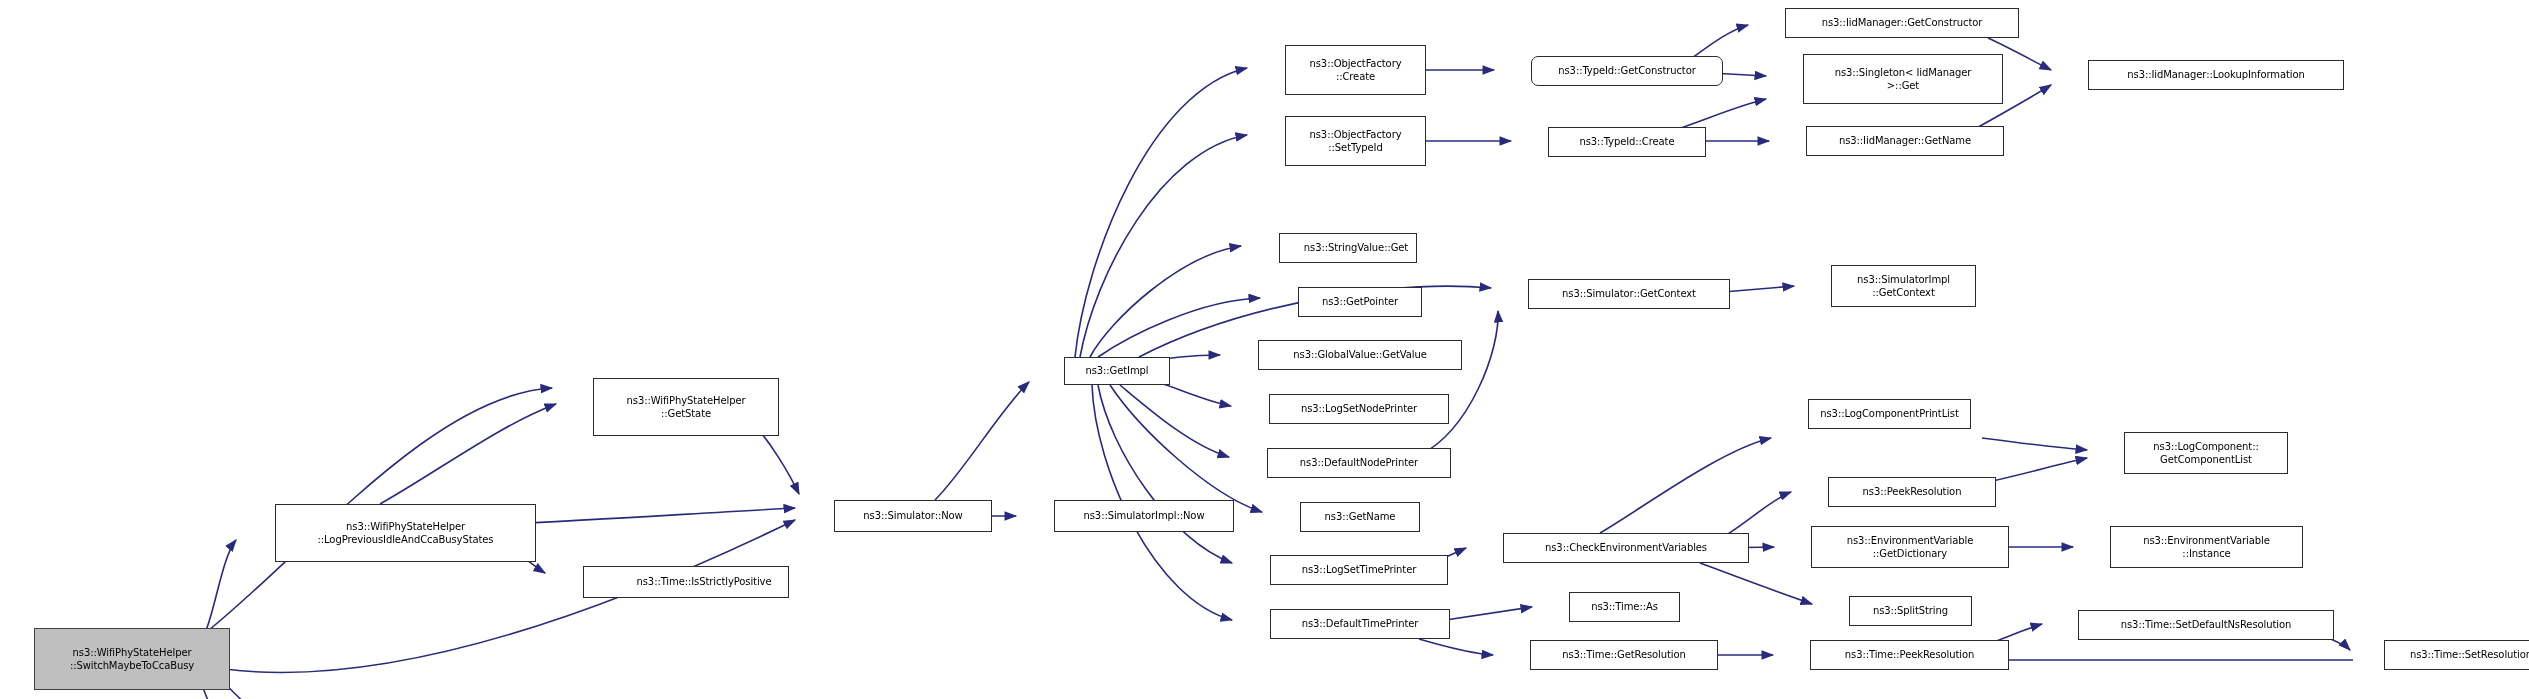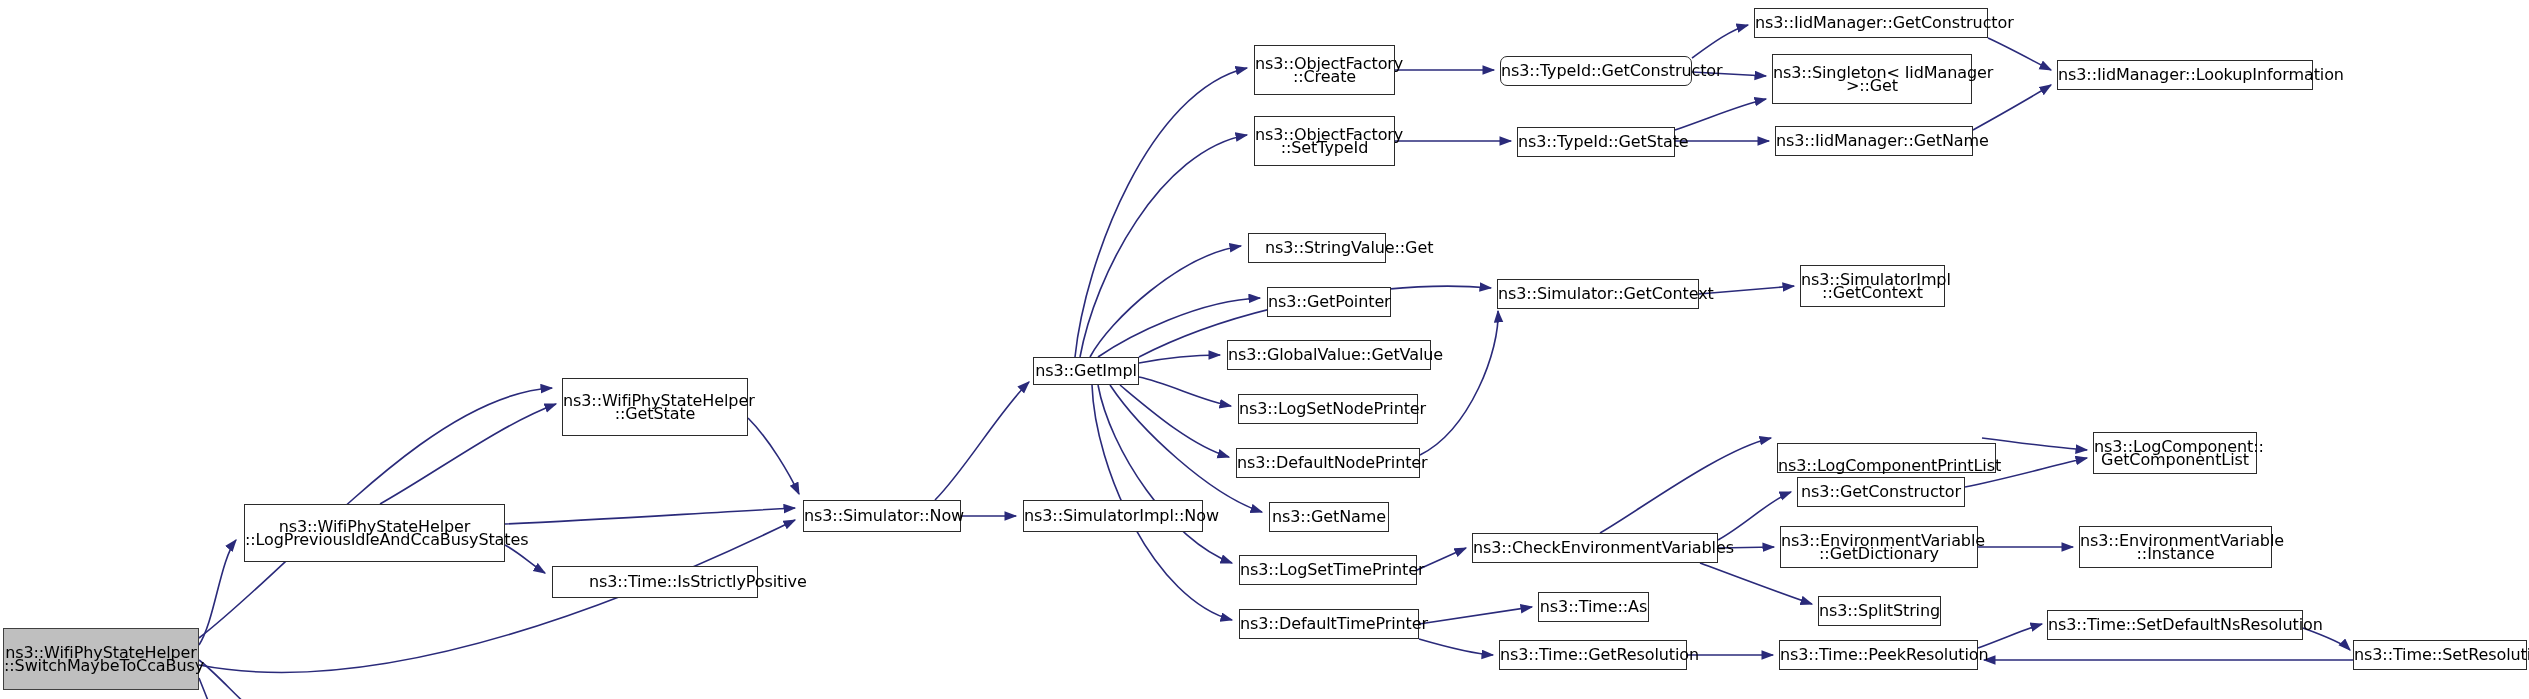--- a/index.html
+++ b/index.html
@@ -12,29 +12,30 @@
     font-family:"DejaVu Sans","Liberation Sans",sans-serif;
     overflow:hidden;
   }
   svg#edges{position:absolute;left:0;top:0;width:2529px;height:699px;}
   .node{
     position:absolute;
     box-sizing:border-box;
     border:1px solid #2b2b2b;
     background:#ffffff;
     color:#000000;
-    font-size:16px;
+    font-size:10px;
     line-height:13.5px;
     text-align:center;
     display:flex;
     align-items:center;
     justify-content:center;
     white-space:pre;
     letter-spacing:-0.1px;
     z-index:5;
+    margin-left:31px;
   }
   .node.current{
     background:#bfbfbf;
     border:1px solid #404040;
   }
   .node .lbl{display:block;width:100%;}
 </style>
 </head>
 <body>
 
@@ -104,40 +105,40 @@
 ::LogPreviousIdleAndCcaBusyStates</span></div>
       <div class="node" style="left: 552px; top: 566px; width: 206px; height: 32px; padding-left: 36px;"><span class="lbl">ns3::Time::IsStrictlyPositive</span></div>
       <div class="node" style="left: 803px; top: 500px; width: 158px; height: 32px;"><span class="lbl">ns3::Simulator::Now</span></div>
       <div class="node" style="left: 1023px; top: 500px; width: 180px; height: 32px;"><span class="lbl">ns3::SimulatorImpl::Now</span></div>
       <div class="node" style="left: 1033px; top: 357px; width: 106px; height: 28px;"><span class="lbl">ns3::GetImpl</span></div>
       <div class="node" style="left: 1254px; top: 45px; width: 141px; height: 50px;"><span class="lbl">ns3::ObjectFactory
 ::Create</span></div>
       <div class="node" style="left: 1254px; top: 116px; width: 141px; height: 50px;"><span class="lbl">ns3::ObjectFactory
 ::SetTypeId</span></div>
       <div class="node" style="left: 1500px; top: 56px; width: 192px; height: 30px; border-radius: 7px;"><span class="lbl">ns3::TypeId::GetConstructor</span></div>
-      <div class="node" style="left: 1517px; top: 127px; width: 158px; height: 30px;"><span class="lbl">ns3::TypeId::GetState</span></div>
+      <div class="node" style="left: 1517px; top: 127px; width: 158px; height: 30px;"><span class="lbl">ns3::TypeId::Create</span></div>
       <div class="node" style="left: 1754px; top: 8px; width: 234px; height: 30px;"><span class="lbl">ns3::IidManager::GetConstructor</span></div>
       <div class="node" style="left: 1772px; top: 54px; width: 200px; height: 50px;"><span class="lbl">ns3::Singleton&lt; IidManager
 &gt;::Get</span></div>
       <div class="node" style="left: 1775px; top: 126px; width: 198px; height: 30px;"><span class="lbl">ns3::IidManager::GetName</span></div>
       <div class="node" style="left: 2057px; top: 60px; width: 256px; height: 30px;"><span class="lbl">ns3::IidManager::LookupInformation</span></div>
       <div class="node" style="left: 1248px; top: 233px; width: 138px; height: 30px; padding-left: 16px;"><span class="lbl">ns3::StringValue::Get</span></div>
       <div class="node" style="left: 1267px; top: 287px; width: 124px; height: 30px;"><span class="lbl">ns3::GetPointer</span></div>
       <div class="node" style="left: 1227px; top: 340px; width: 204px; height: 30px;"><span class="lbl">ns3::GlobalValue::GetValue</span></div>
       <div class="node" style="left: 1238px; top: 394px; width: 180px; height: 30px;"><span class="lbl">ns3::LogSetNodePrinter</span></div>
       <div class="node" style="left: 1236px; top: 448px; width: 184px; height: 30px; align-items: center;"><span class="lbl">ns3::DefaultNodePrinter</span></div>
       <div class="node" style="left: 1269px; top: 502px; width: 120px; height: 30px;"><span class="lbl">ns3::GetName</span></div>
       <div class="node" style="left: 1239px; top: 555px; width: 178px; height: 30px;"><span class="lbl">ns3::LogSetTimePrinter</span></div>
       <div class="node" style="left: 1239px; top: 609px; width: 180px; height: 30px;"><span class="lbl">ns3::DefaultTimePrinter</span></div>
       <div class="node" style="left: 1497px; top: 279px; width: 202px; height: 30px;"><span class="lbl">ns3::Simulator::GetContext</span></div>
       <div class="node" style="left: 1800px; top: 265px; width: 145px; height: 42px;"><span class="lbl">ns3::SimulatorImpl
 ::GetContext</span></div>
       <div class="node" style="left: 1472px; top: 533px; width: 246px; height: 30px;"><span class="lbl">ns3::CheckEnvironmentVariables</span></div>
-      <div class="node" style="left: 1777px; top: 443px; width: 219px; height: 30px; align-items: flex-end;"><span class="lbl">ns3::LogComponentPrintList</span></div>
-      <div class="node" style="left: 1797px; top: 477px; width: 168px; height: 30px;"><span class="lbl">ns3::GetConstructor</span></div>
+      <div class="node" style="left: 1777px; top: 399px; width: 163px; height: 30px;"><span class="lbl">ns3::LogComponentPrintList</span></div>
+      <div class="node" style="left: 1797px; top: 477px; width: 168px; height: 30px;"><span class="lbl">ns3::PeekResolution</span></div>
       <div class="node" style="left: 2093px; top: 432px; width: 164px; height: 42px;"><span class="lbl">ns3::LogComponent::
 GetComponentList</span></div>
       <div class="node" style="left: 1780px; top: 526px; width: 198px; height: 42px;"><span class="lbl">ns3::EnvironmentVariable
 ::GetDictionary</span></div>
       <div class="node" style="left: 2079px; top: 526px; width: 193px; height: 42px;"><span class="lbl">ns3::EnvironmentVariable
 ::Instance</span></div>
       <div class="node" style="left: 1818px; top: 596px; width: 123px; height: 30px;"><span class="lbl">ns3::SplitString</span></div>
       <div class="node" style="left: 1538px; top: 592px; width: 111px; height: 30px;"><span class="lbl">ns3::Time::As</span></div>
       <div class="node" style="left: 1499px; top: 640px; width: 188px; height: 30px;"><span class="lbl">ns3::Time::GetResolution</span></div>
       <div class="node" style="left: 1779px; top: 640px; width: 199px; height: 30px;"><span class="lbl">ns3::Time::PeekResolution</span></div>

